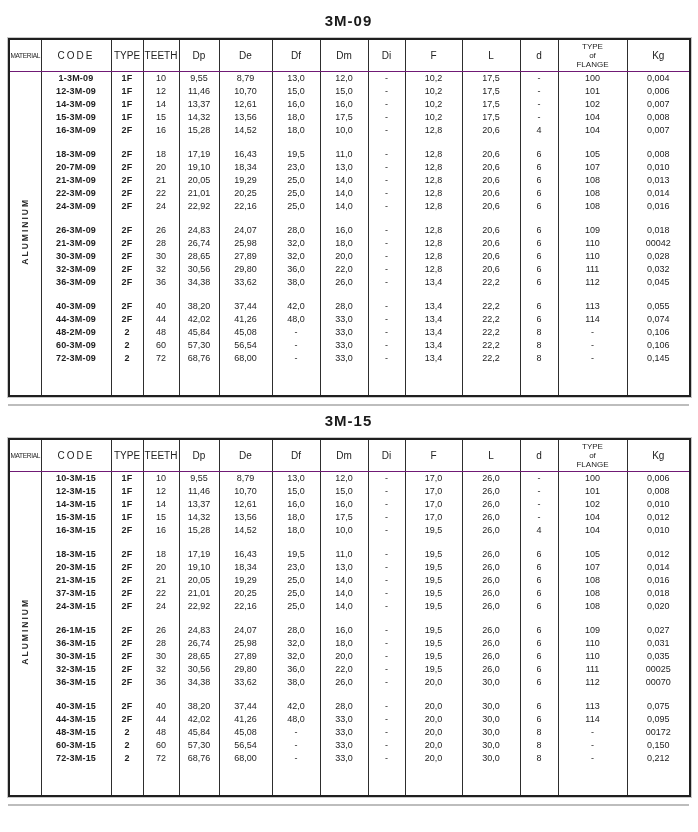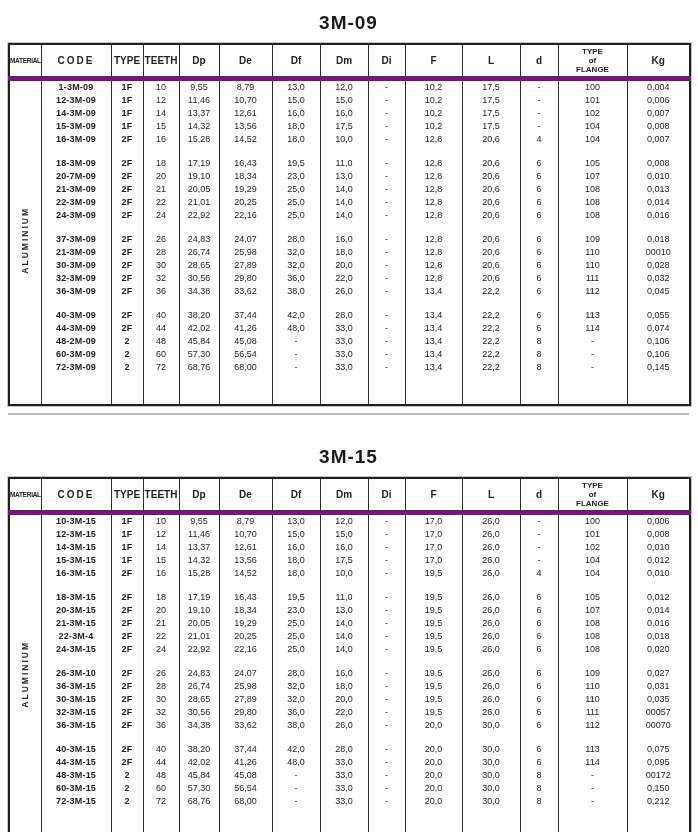--- a/index.html
+++ b/index.html
@@ -11,25 +11,25 @@
   }
   body {
     width: 698px;
     height: 832px;
     overflow: hidden;
   }
   .sheet {
     padding: 12px 0 0 8px;
   }
   .table-section { margin-bottom: 0; }
-  .table-section.second { margin-top: 31px; }
+  .table-section.second { margin-top: 6px; }
   h1.table-title {
     width: 681px;
     text-align: center;
-    font-size: 19px;
+    font-size: 15px;
     font-weight: bold;
     letter-spacing: 1px;
     margin: 0 0 9px 0;
     color: #1a1a1a;
   }
   table.pulley-table {
     table-layout: fixed;
     width: 681px;
     border-collapse: collapse;
     border: 2px solid #1f1f1f;
@@ -55,23 +55,23 @@
     border-left: 1px solid #2e2e2e;
     padding: 0;
     text-align: center;
     vertical-align: middle;
     overflow: hidden;
   }
   th:first-child, td.material { border-left: none; }
 
   thead th {
     height: 31px;
-    font-weight: bold;
+    font-weight: normal;
     font-size: 10px;
-    border-bottom: 5px solid #701a75;
+    border-bottom: 1px solid #701a75;
     color: #222;
   }
   thead th.h0 { font-size: 6.5px; letter-spacing: -0.3px; }
   thead th.h1 { letter-spacing: 2px; }
   thead th.h12 { font-size: 8px; line-height: 1.15; white-space: pre-line; }
 
   tbody td {
     height: 13px;
     font-size: 9px;
     line-height: 13px;
@@ -323,21 +323,21 @@
             <td></td>
             <td></td>
             <td></td>
             <td></td>
             <td></td>
             <td></td>
             <td></td>
             <td></td>
           </tr>
           <tr>
-            <td class="c0">37-3M-09</td>
+            <td class="c0">26-3M-09</td>
             <td class="c1">2F</td>
             <td class="c2">26</td>
             <td class="c3">24,83</td>
             <td class="c4">24,07</td>
             <td class="c5">28,0</td>
             <td class="c6">16,0</td>
             <td class="c7">-</td>
             <td class="c8">12,8</td>
             <td class="c9">20,6</td>
             <td class="c10">6</td>
@@ -350,21 +350,21 @@
             <td class="c2">28</td>
             <td class="c3">26,74</td>
             <td class="c4">25,98</td>
             <td class="c5">32,0</td>
             <td class="c6">18,0</td>
             <td class="c7">-</td>
             <td class="c8">12,8</td>
             <td class="c9">20,6</td>
             <td class="c10">6</td>
             <td class="c11">110</td>
-            <td class="c12">00010</td>
+            <td class="c12">00042</td>
           </tr>
           <tr>
             <td class="c0">30-3M-09</td>
             <td class="c1">2F</td>
             <td class="c2">30</td>
             <td class="c3">28,65</td>
             <td class="c4">27,89</td>
             <td class="c5">32,0</td>
             <td class="c6">20,0</td>
             <td class="c7">-</td>
@@ -684,21 +684,21 @@
             <td class="c5">25,0</td>
             <td class="c6">14,0</td>
             <td class="c7">-</td>
             <td class="c8">19,5</td>
             <td class="c9">26,0</td>
             <td class="c10">6</td>
             <td class="c11">108</td>
             <td class="c12">0,016</td>
           </tr>
           <tr>
-            <td class="c0">22-3M-4</td>
+            <td class="c0">37-3M-15</td>
             <td class="c1">2F</td>
             <td class="c2">22</td>
             <td class="c3">21,01</td>
             <td class="c4">20,25</td>
             <td class="c5">25,0</td>
             <td class="c6">14,0</td>
             <td class="c7">-</td>
             <td class="c8">19,5</td>
             <td class="c9">26,0</td>
             <td class="c10">6</td>
@@ -729,21 +729,21 @@
             <td></td>
             <td></td>
             <td></td>
             <td></td>
             <td></td>
             <td></td>
             <td></td>
             <td></td>
           </tr>
           <tr>
-            <td class="c0">26-3M-10</td>
+            <td class="c0">26-1M-15</td>
             <td class="c1">2F</td>
             <td class="c2">26</td>
             <td class="c3">24,83</td>
             <td class="c4">24,07</td>
             <td class="c5">28,0</td>
             <td class="c6">16,0</td>
             <td class="c7">-</td>
             <td class="c8">19,5</td>
             <td class="c9">26,0</td>
             <td class="c10">6</td>
@@ -786,21 +786,21 @@
             <td class="c2">32</td>
             <td class="c3">30,56</td>
             <td class="c4">29,80</td>
             <td class="c5">36,0</td>
             <td class="c6">22,0</td>
             <td class="c7">-</td>
             <td class="c8">19,5</td>
             <td class="c9">26,0</td>
             <td class="c10">6</td>
             <td class="c11">111</td>
-            <td class="c12">00057</td>
+            <td class="c12">00025</td>
           </tr>
           <tr>
             <td class="c0">36-3M-15</td>
             <td class="c1">2F</td>
             <td class="c2">36</td>
             <td class="c3">34,38</td>
             <td class="c4">33,62</td>
             <td class="c5">38,0</td>
             <td class="c6">26,0</td>
             <td class="c7">-</td>

